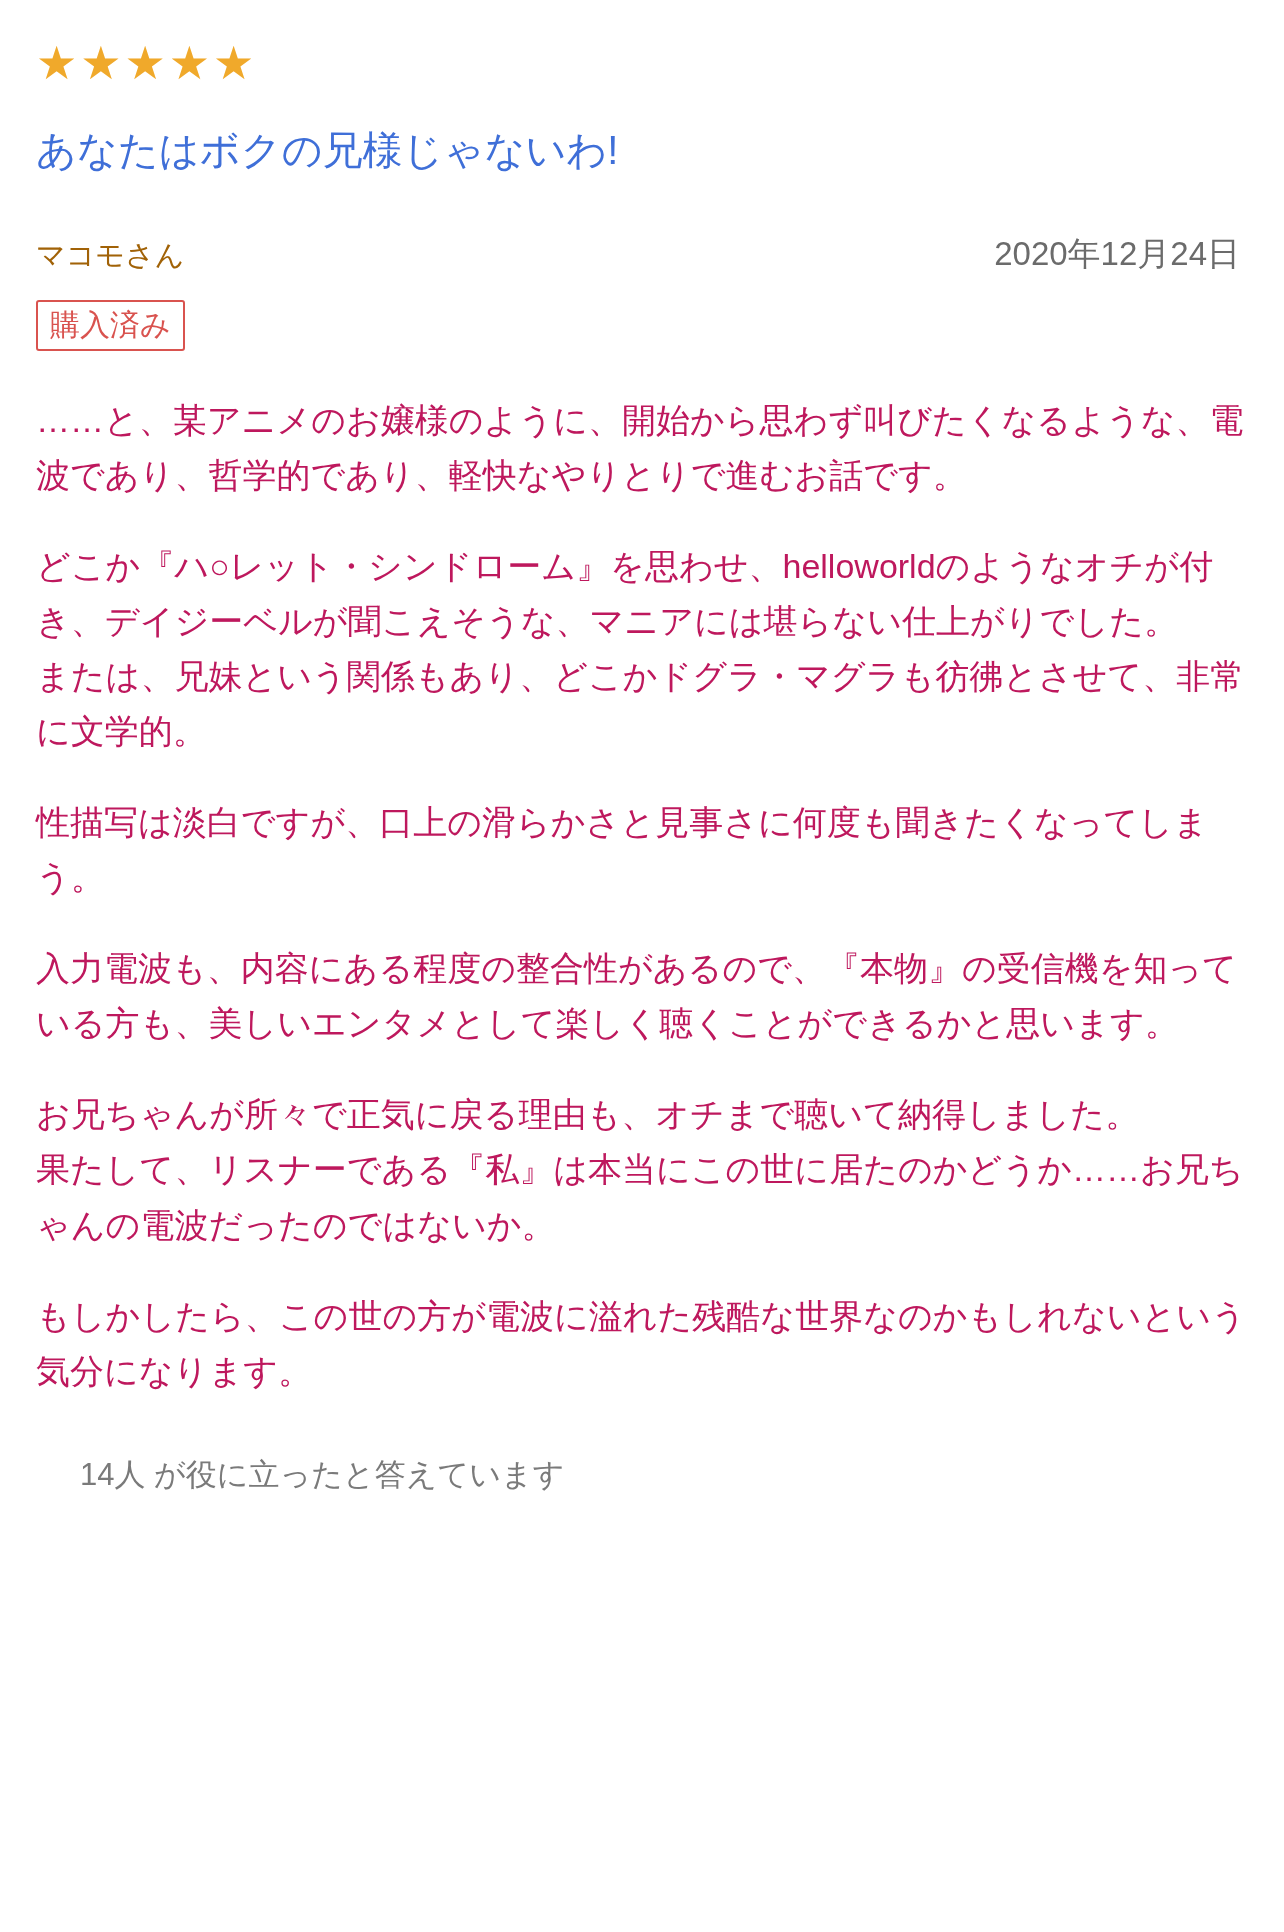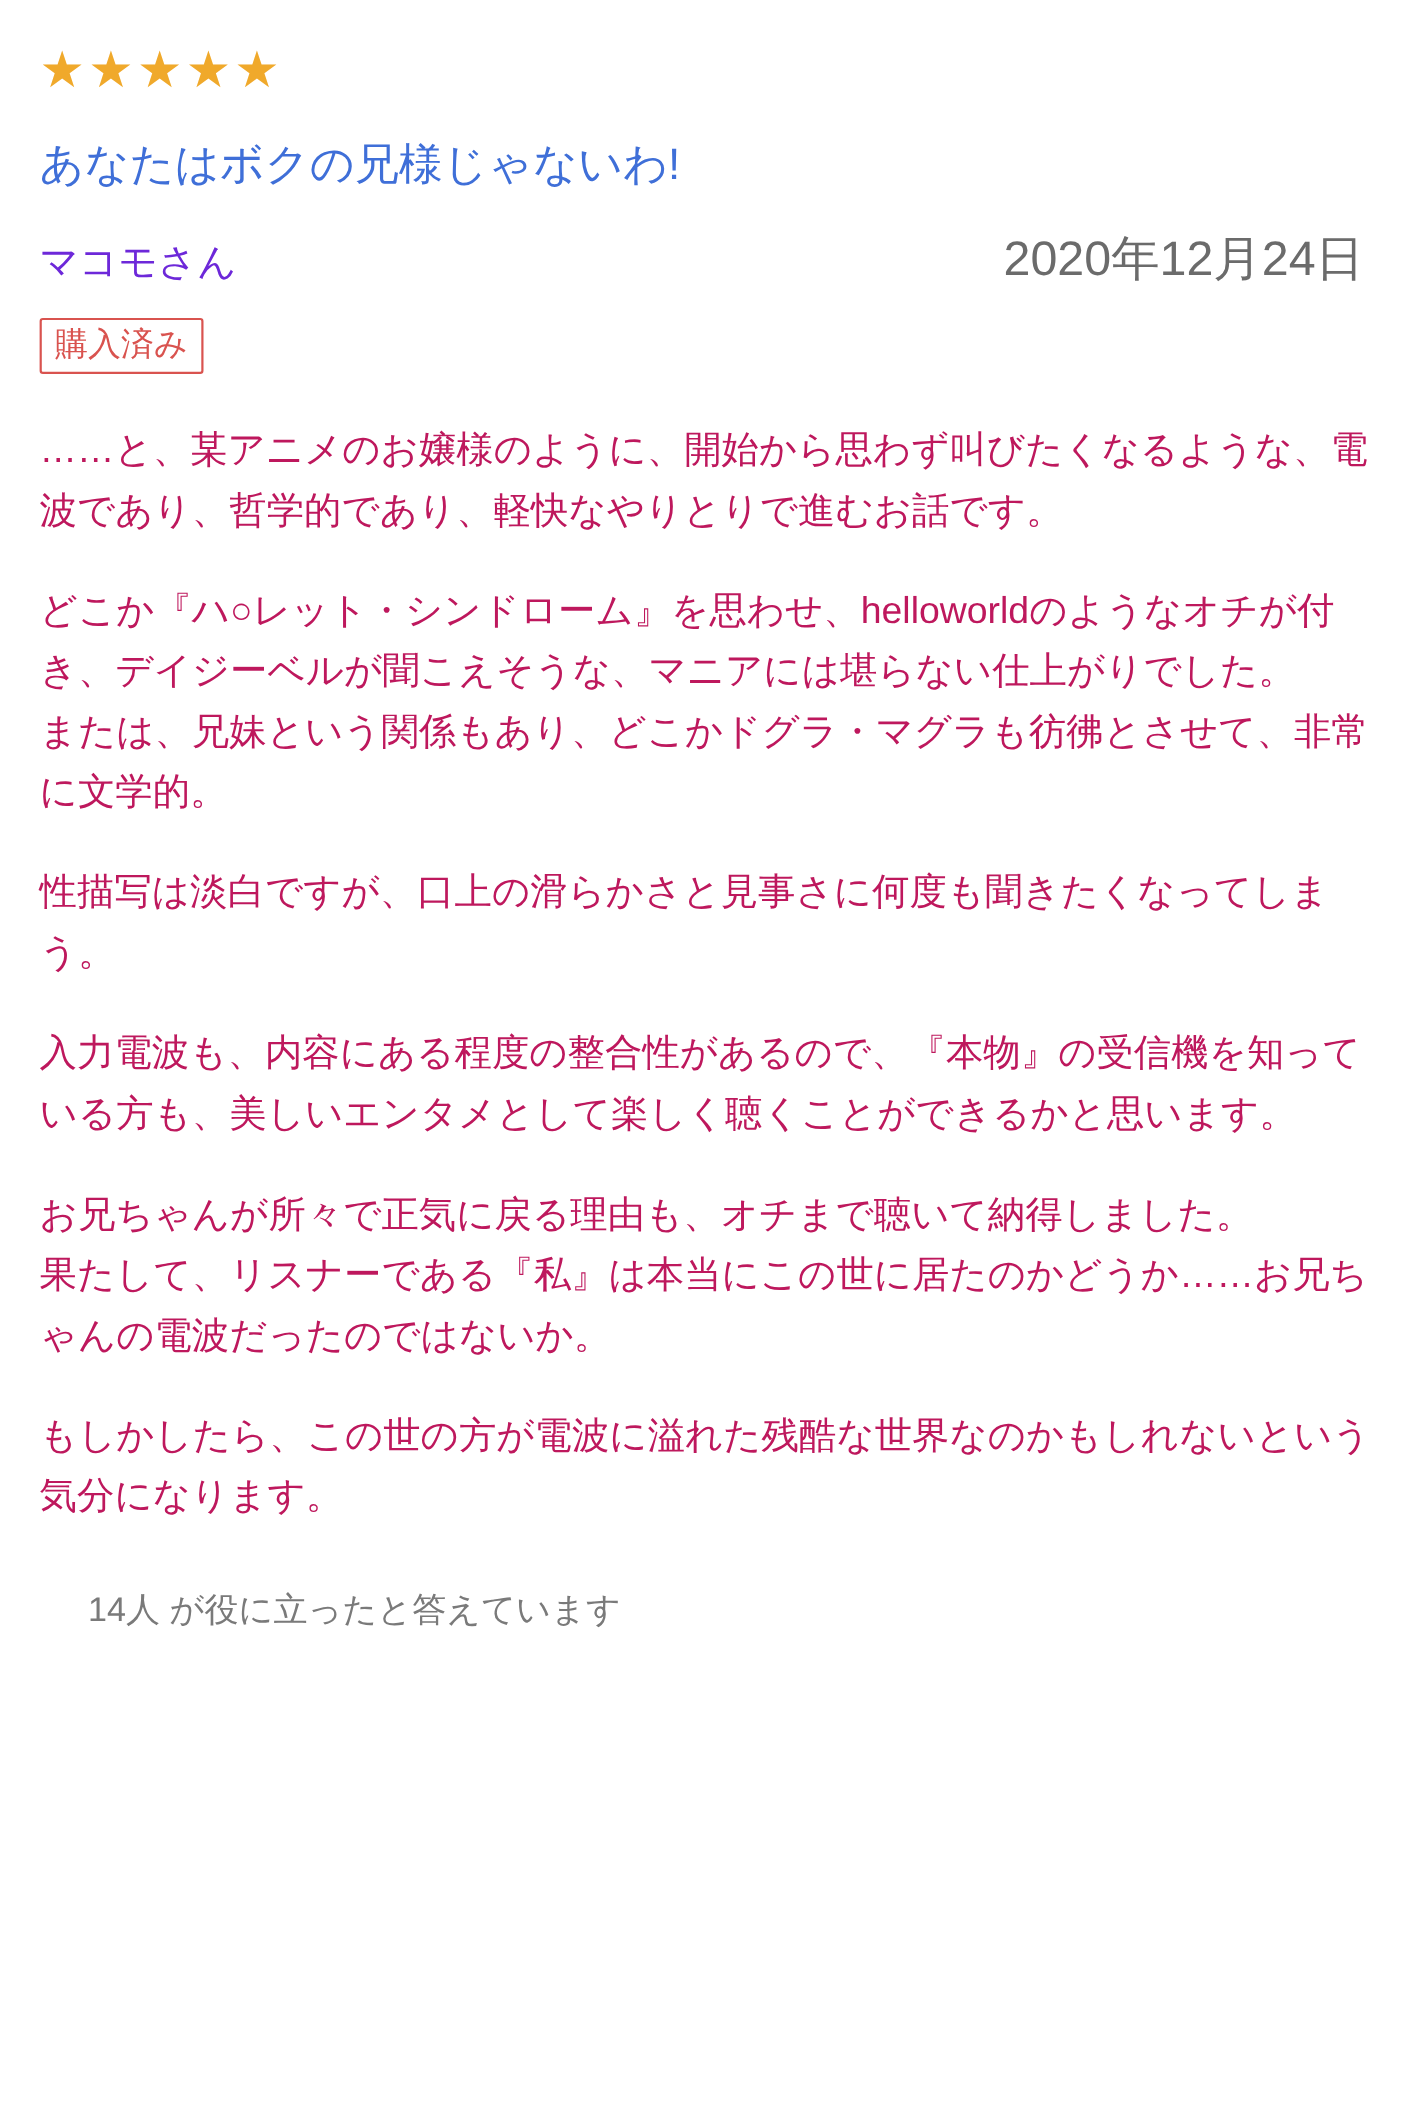--- a/index.html
+++ b/index.html
@@ -34,29 +34,30 @@
     line-height: 1.3;
     margin: 30px 0 0 0;
   }
   .meta-row {
     display: flex;
     align-items: baseline;
     justify-content: space-between;
     margin-top: 34px;
   }
   .reviewer {
-    color: #6d28d9;
-    font-size: 35px;
+    color: #a16207;
+    font-size: 29px;
     line-height: 1.2;
   }
   .review-date {
     color: #6b6b6b;
-    font-size: 44px;
+    font-size: 33px;
     line-height: 1.2;
     padding-right: 8px;
+    margin-top: 24px;
   }
   .badges {
     display: flex;
     align-items: center;
     gap: 18px;
     margin-top: 26px;
   }
   .badge-purchased {
     color: #d9534f;
     border: 2px solid #d9534f;

